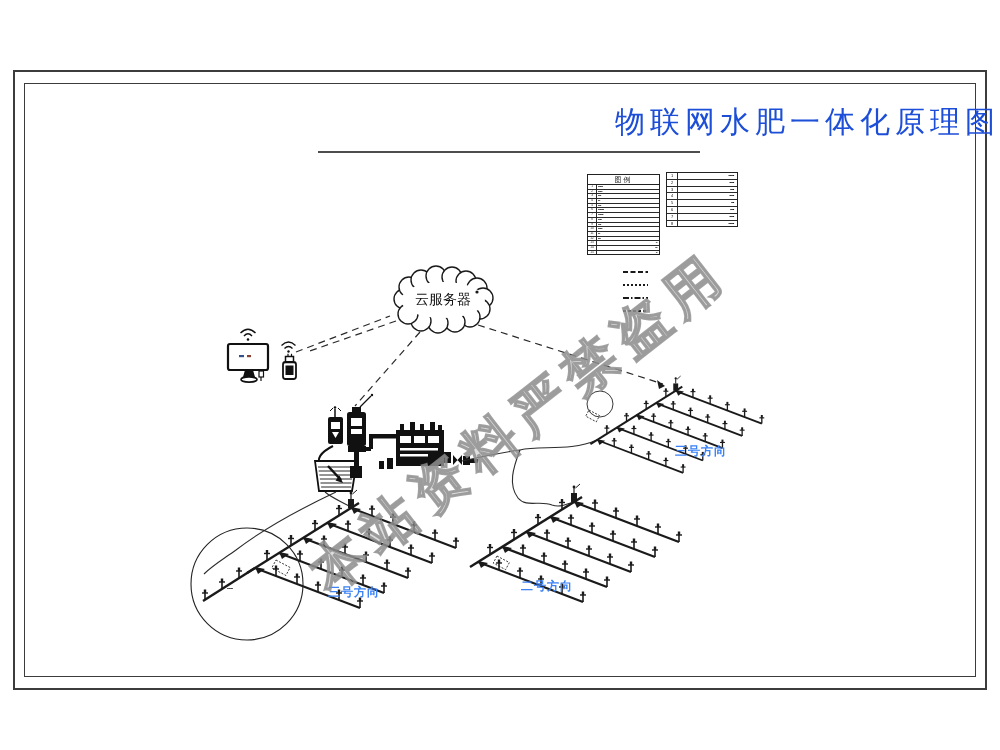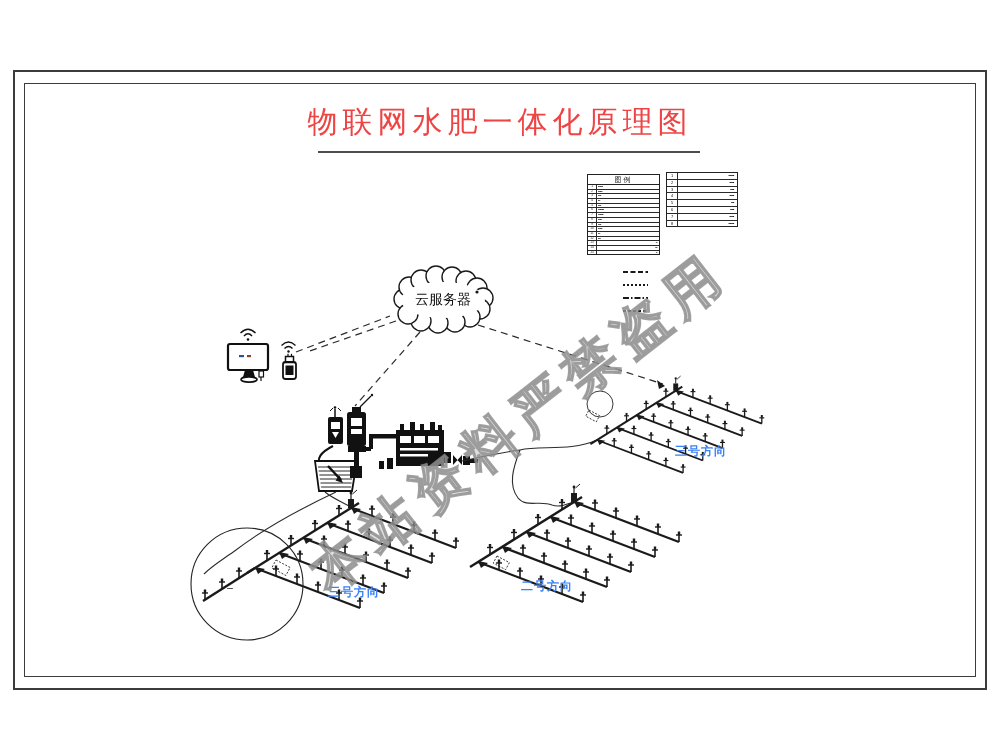--- a/index.html
+++ b/index.html
@@ -2,22 +2,22 @@
 <html><head>
 <meta charset="utf-8">
 <style>
   html,body{margin:0;padding:0;background:#fff;}
   .canvas{position:relative;width:1000px;height:750px;background:#fff;overflow:hidden;
           font-family:"Liberation Sans",sans-serif;color:#111;}
   .frame-outer{position:absolute;left:13px;top:70px;width:970px;height:616px;
                border:2px solid #3c3c3c;}
   .frame-inner{position:absolute;left:24px;top:83px;width:950px;height:592px;
                border:1px solid #3c3c3c;}
-  .sheet-title{position:absolute;left:0;right:0;top:102px;text-align:center;
-               font-family:Liberation Sans, sans-serif;font-size:30px;letter-spacing:5px;color:#ef4444;}
+  .sheet-title{position:absolute;left:0;right:0;top:102px;text-align:right;
+               font-family:Liberation Sans, sans-serif;font-size:30px;letter-spacing:5px;color:#1d4ed8;}
   .title-underline{position:absolute;left:318px;top:151px;width:382px;height:2px;background:#4d4d4d;}
 
   .legend-table{position:absolute;background:#fff;border:1px solid #222;box-sizing:border-box;}
   .lt1{left:587px;top:174px;width:73px;}
   .lt2{left:666px;top:172px;width:72px;}
   .lt-hdr{height:9px;line-height:9px;border-bottom:1px solid #222;text-align:center;
           font-size:7px;letter-spacing:2px;color:#111;overflow:hidden;}
   .lrow{display:flex;border-bottom:1px solid #2a2a2a;overflow:hidden;}
   .lt1 .lrow{height:3.7px;font-size:3px;line-height:3.4px;}
   .lt2 .lrow{height:5.8px;font-size:4px;line-height:5.4px;}

